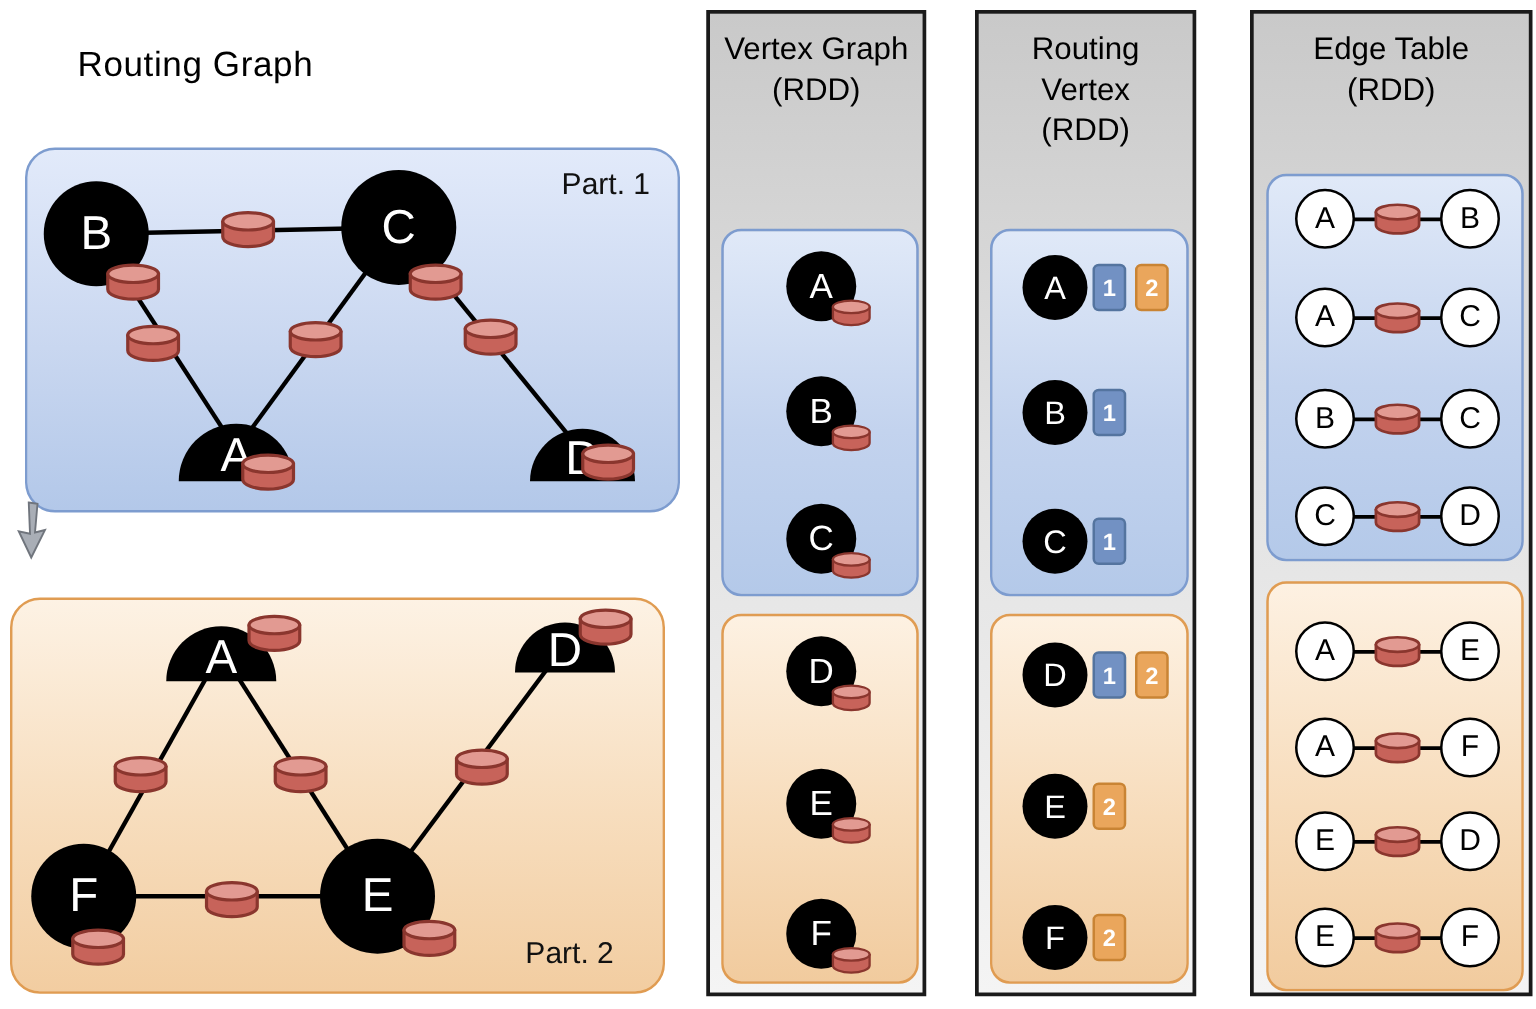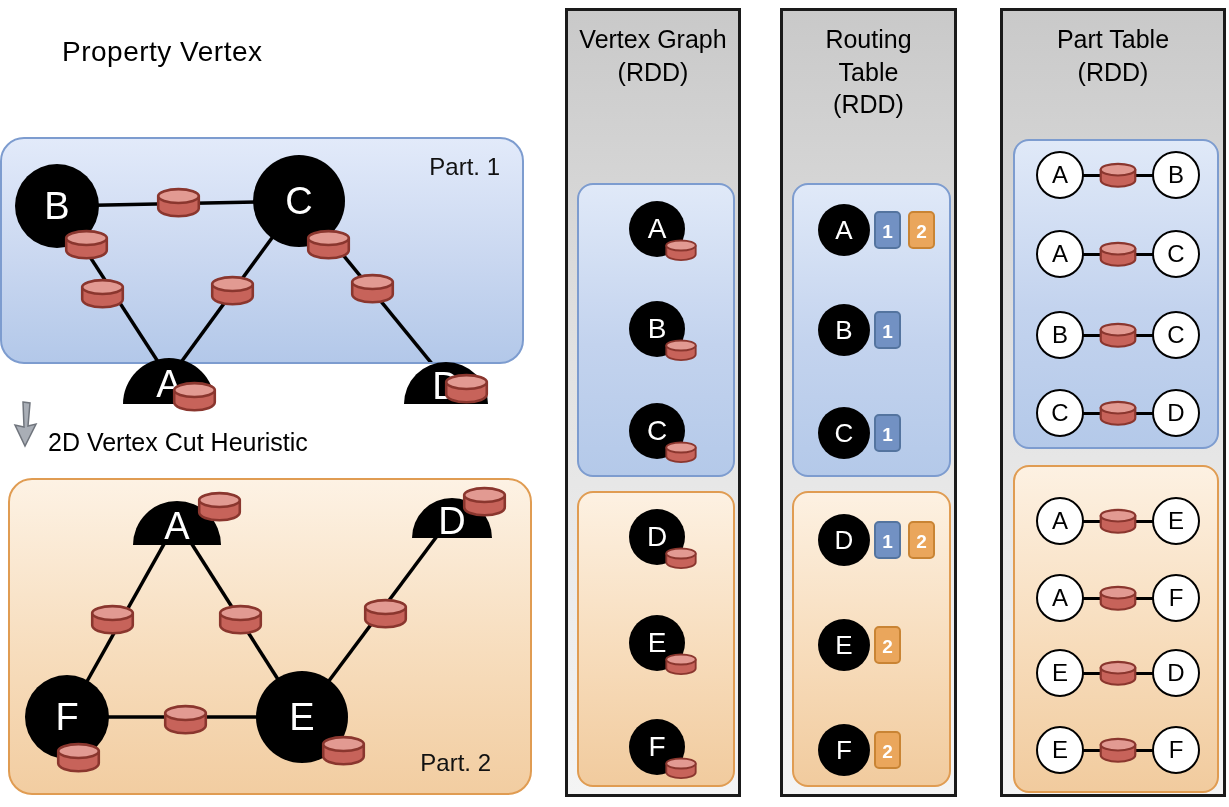--- a/index.html
+++ b/index.html
@@ -3,23 +3,23 @@
 <meta charset="utf-8">
 <style>
   * { box-sizing: border-box; }
   html,body { margin:0; padding:0; background:#ffffff; }
   body { font-family:"Liberation Sans", sans-serif; }
   .canvas { position:relative; width:1229px; height:807px; background:#fff; overflow:hidden; }
 
   .title { position:absolute; font-size:28px; color:#000; letter-spacing:.5px; }
 
   .part { position:absolute; border-radius:24px; }
-  .part1 { left:0; top:118px; width:524px; height:227px;
+  .part1 { left:20px; top:118px; width:524px; height:292px;
            background:linear-gradient(180deg,#e2eafa 0%,#c9d7f0 55%,#b3c8e9 100%);
-           border:2px solid #7d9ccf;margin-top:19px; }
+           border:2px solid #7d9ccf; }
   .part2 { left:8px; top:478px; width:524px; height:317px;
            background:linear-gradient(180deg,#fdf2e4 0%,#f7ddbd 55%,#f2cda1 100%);
            border:2px solid #e09c52; }
   .part-label { position:absolute; font-size:24px; color:#111; z-index:2; }
 
   .vertex { position:absolute; background:#000; color:#fff; text-align:center;
             z-index:3; font-family:"Liberation Sans", sans-serif; }
   .vertex.circle { border-radius:50%; }
 
   .cyl { position:absolute; z-index:5; }
@@ -42,21 +42,21 @@
 
   .ecircle { position:absolute; background:#fff; border:2.5px solid #000; border-radius:50%;
              text-align:center; color:#000; z-index:3; }
   .eline { position:absolute; background:#000; height:3px; z-index:1; }
 </style>
 </head>
 <body>
 
 <div class="canvas">
 
-  <div class="title" style="left:62px;top:36px">Property Vertex</div>
+  <div class="title" style="left:62px;top:36px">Routing Graph</div>
 
   <div class="part part1" id="part1-box">
     <div class="part-label" style="right:22px;top:14px">Part. 1</div>
   <svg width="100%" height="100%" style="position: absolute; left: 0px; top: 0px; z-index: 1;">
         <line x1="55" y1="67" x2="297" y2="62" stroke="#000" stroke-width="3.5"></line>
         <line x1="55" y1="67" x2="167" y2="239.7" stroke="#000" stroke-width="3.5"></line>
         <line x1="297" y1="62" x2="167" y2="239.7" stroke="#000" stroke-width="3.5"></line>
         <line x1="297" y1="62" x2="444" y2="241.9" stroke="#000" stroke-width="3.5"></line>
       </svg>
       <div class="vertex circle" style="left: 13px; top: 25px; width: 84px; height: 84px; font-size: 38px; line-height: 84px;">B</div>
@@ -95,21 +95,20 @@
           <path d="M3 8 L3 20 A19 7.5 0 0 0 41 20 L41 8" fill="#c7635a" stroke="#8a362e" stroke-width="2.4"></path>
           <ellipse cx="22" cy="8.5" rx="19" ry="6.5" fill="#e29a92" stroke="#8a362e" stroke-width="2.4"></ellipse>
         </svg></div>
     </div>
 
   <div style="position:absolute;left:12px;top:400px">
     <svg width="28" height="48" viewBox="0 0 28 48">
       <path d="M11 2 L18 3 L16 26 L24 24 L13 46 L3 25 L12 27 Z" fill="#a9aeb6" stroke="#70757d" stroke-width="1.5"></path>
     </svg>
   </div>
-  <div class="heur-label" style="left:48px;top:428px">2D Vertex Cut Heuristic</div>
 
   <div class="part part2" id="part2-box">
     <div class="part-label" style="right:39px;bottom:16px">Part. 2</div>
   <svg width="100%" height="100%" style="position: absolute; left: 0px; top: 0px; z-index: 1;">
         <line x1="167" y1="40.8" x2="57" y2="237" stroke="#000" stroke-width="3.5"></line>
         <line x1="167" y1="40.8" x2="292" y2="237" stroke="#000" stroke-width="3.5"></line>
         <line x1="442" y1="36" x2="292" y2="237" stroke="#000" stroke-width="3.5"></line>
         <line x1="57" y1="237" x2="292" y2="237" stroke="#000" stroke-width="3.5"></line>
       </svg>
       <div class="vertex half" style="left: 123px; top: 21px; width: 88px; height: 44px; border-radius: 44px 44px 0px 0px; font-size: 38px; line-height: 50px;">A</div>
@@ -184,21 +183,21 @@
         <div class="vertex circle" style="left: 50px; top: 226px; width: 56px; height: 56px; font-size: 28px; line-height: 56px;">F</div>
         <div class="cyl" style="left: 85px; top: 263.5px; width: 34px; height: 23px;"><svg viewBox="0 0 44 30" width="100%" height="100%" preserveAspectRatio="none">
             <path d="M3 8 L3 20 A19 7.5 0 0 0 41 20 L41 8" fill="#c7635a" stroke="#8a362e" stroke-width="2.4"></path>
             <ellipse cx="22" cy="8.5" rx="19" ry="6.5" fill="#e29a92" stroke="#8a362e" stroke-width="2.4"></ellipse>
           </svg></div>
       </div>
   </div>
 
   <div class="col" style="left:780px;width:177px">
     <div class="col-title">Routing
-Table
+Vertex
 (RDD)</div>
     <div class="inner-box inner-blue" id="rt-blue" style="left:9px;top:172px;width:159px;height:294px">
         <div class="vertex circle" style="left: 24px; top: 19px; width: 52px; height: 52px; font-size: 26px; line-height: 52px;">A</div>
         <div class="badge blue" style="left: 80px; top: 26px;">1</div>
         <div class="badge orange" style="left: 114px; top: 26px;">2</div>
         <div class="vertex circle" style="left: 24px; top: 119px; width: 52px; height: 52px; font-size: 26px; line-height: 52px;">B</div>
         <div class="badge blue" style="left: 80px; top: 126px;">1</div>
         <div class="vertex circle" style="left: 24px; top: 222px; width: 52px; height: 52px; font-size: 26px; line-height: 52px;">C</div>
         <div class="badge blue" style="left: 80px; top: 229px;">1</div>
       </div>
@@ -207,21 +206,21 @@
         <div class="badge blue" style="left: 80px; top: 28px;">1</div>
         <div class="badge orange" style="left: 114px; top: 28px;">2</div>
         <div class="vertex circle" style="left: 24px; top: 126px; width: 52px; height: 52px; font-size: 26px; line-height: 52px;">E</div>
         <div class="badge orange" style="left: 80px; top: 133px;">2</div>
         <div class="vertex circle" style="left: 24px; top: 231px; width: 52px; height: 52px; font-size: 26px; line-height: 52px;">F</div>
         <div class="badge orange" style="left: 80px; top: 238px;">2</div>
       </div>
   </div>
 
   <div class="col" style="left:1000px;width:226px">
-    <div class="col-title">Part Table
+    <div class="col-title">Edge Table
 (RDD)</div>
     <div class="inner-box inner-blue" id="et-blue" style="left:10px;top:128px;width:206px;height:310px">
         <div class="eline" style="left: 45px; top: 32.5px; width: 116px;"></div>
         <div class="ecircle" style="left: 21px; top: 10px; width: 48px; height: 48px; font-size: 24px; line-height: 43px;">A</div>
         <div class="ecircle" style="left: 137px; top: 10px; width: 48px; height: 48px; font-size: 24px; line-height: 43px;">B</div>
         <div class="cyl" style="left: 83px; top: 20.5px; width: 40px; height: 27px;"><svg viewBox="0 0 44 30" width="100%" height="100%" preserveAspectRatio="none">
             <path d="M3 8 L3 20 A19 7.5 0 0 0 41 20 L41 8" fill="#c7635a" stroke="#8a362e" stroke-width="2.4"></path>
             <ellipse cx="22" cy="8.5" rx="19" ry="6.5" fill="#e29a92" stroke="#8a362e" stroke-width="2.4"></ellipse>
           </svg></div>
         <div class="eline" style="left: 45px; top: 111.5px; width: 116px;"></div>

